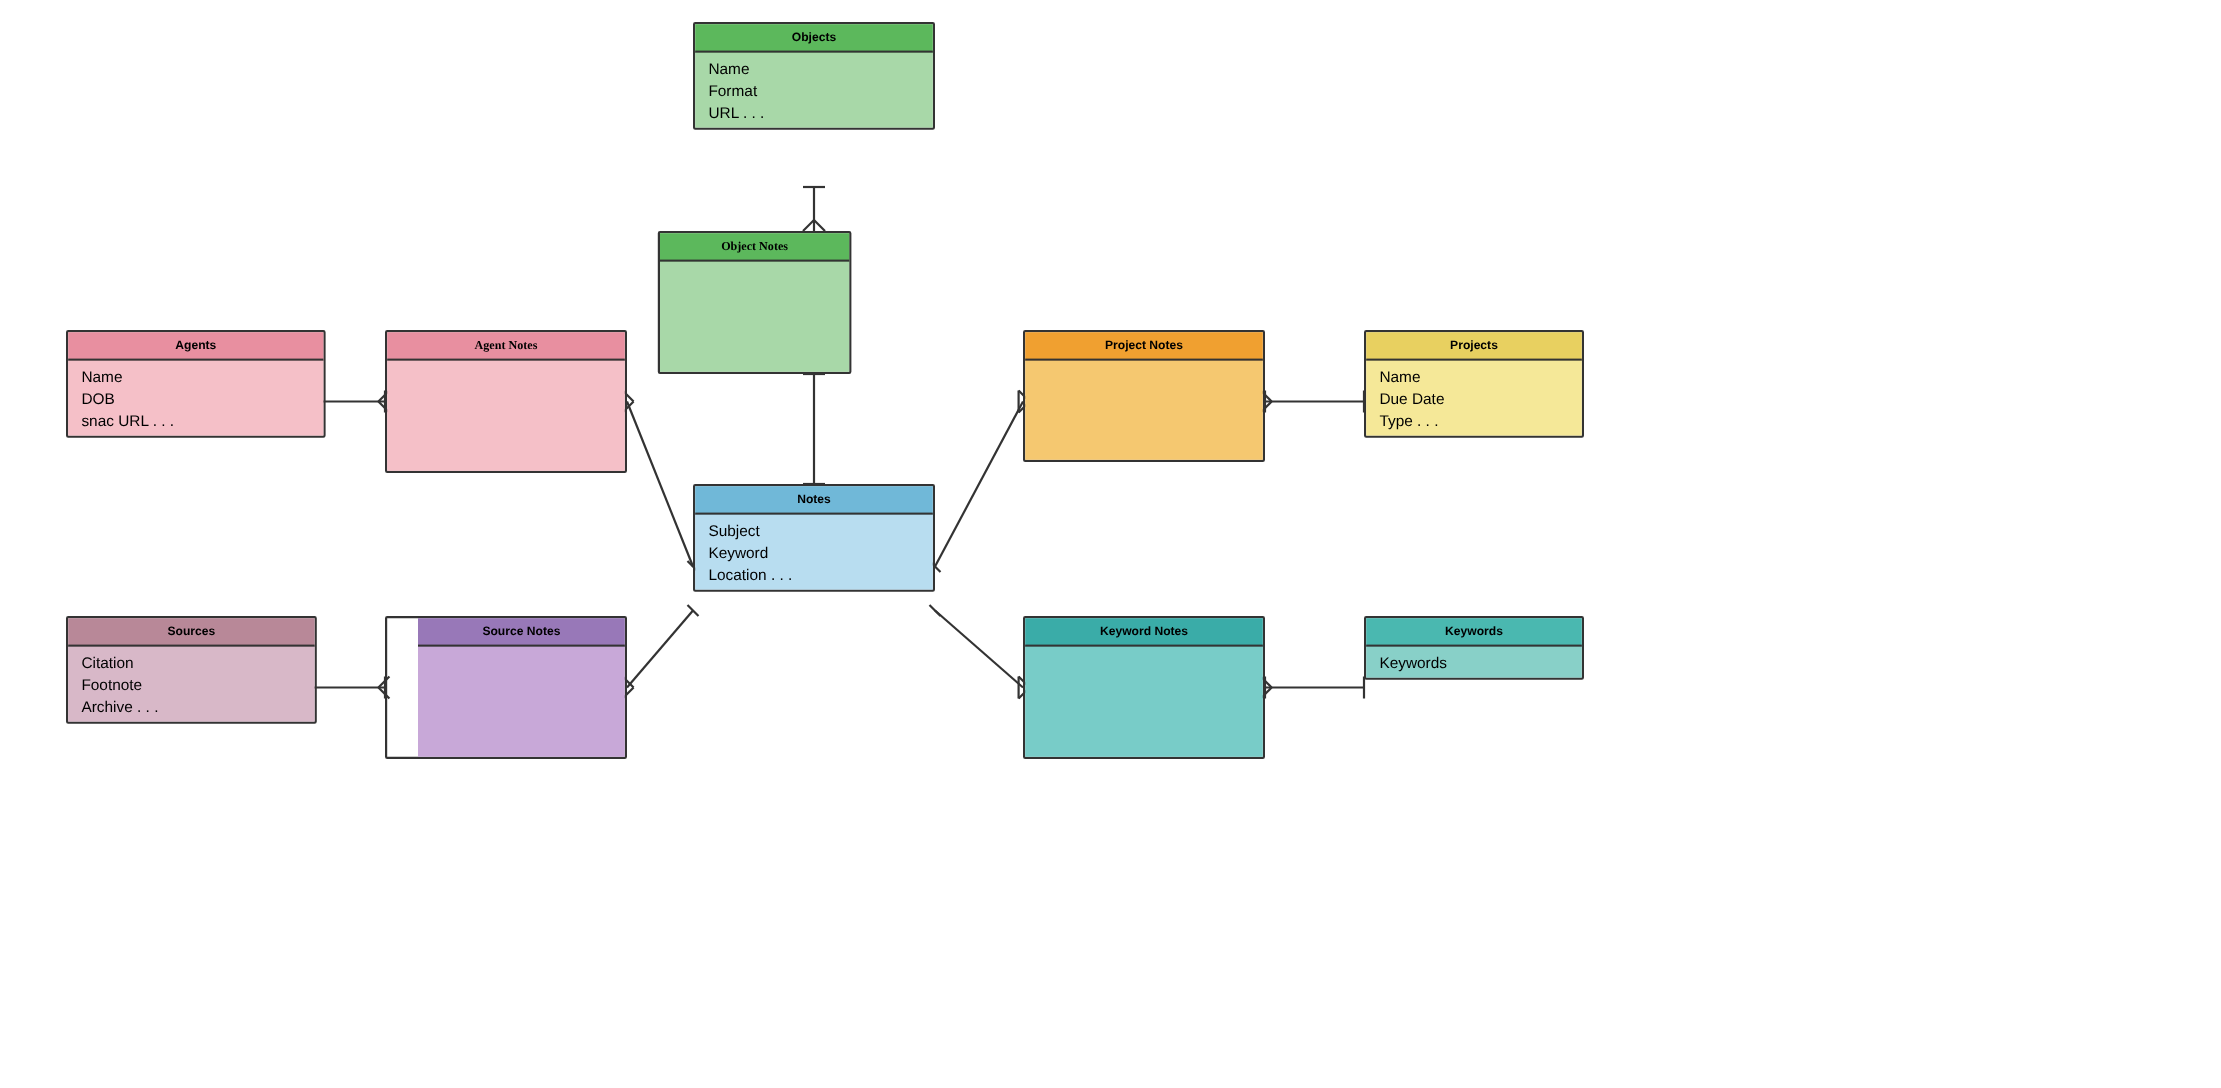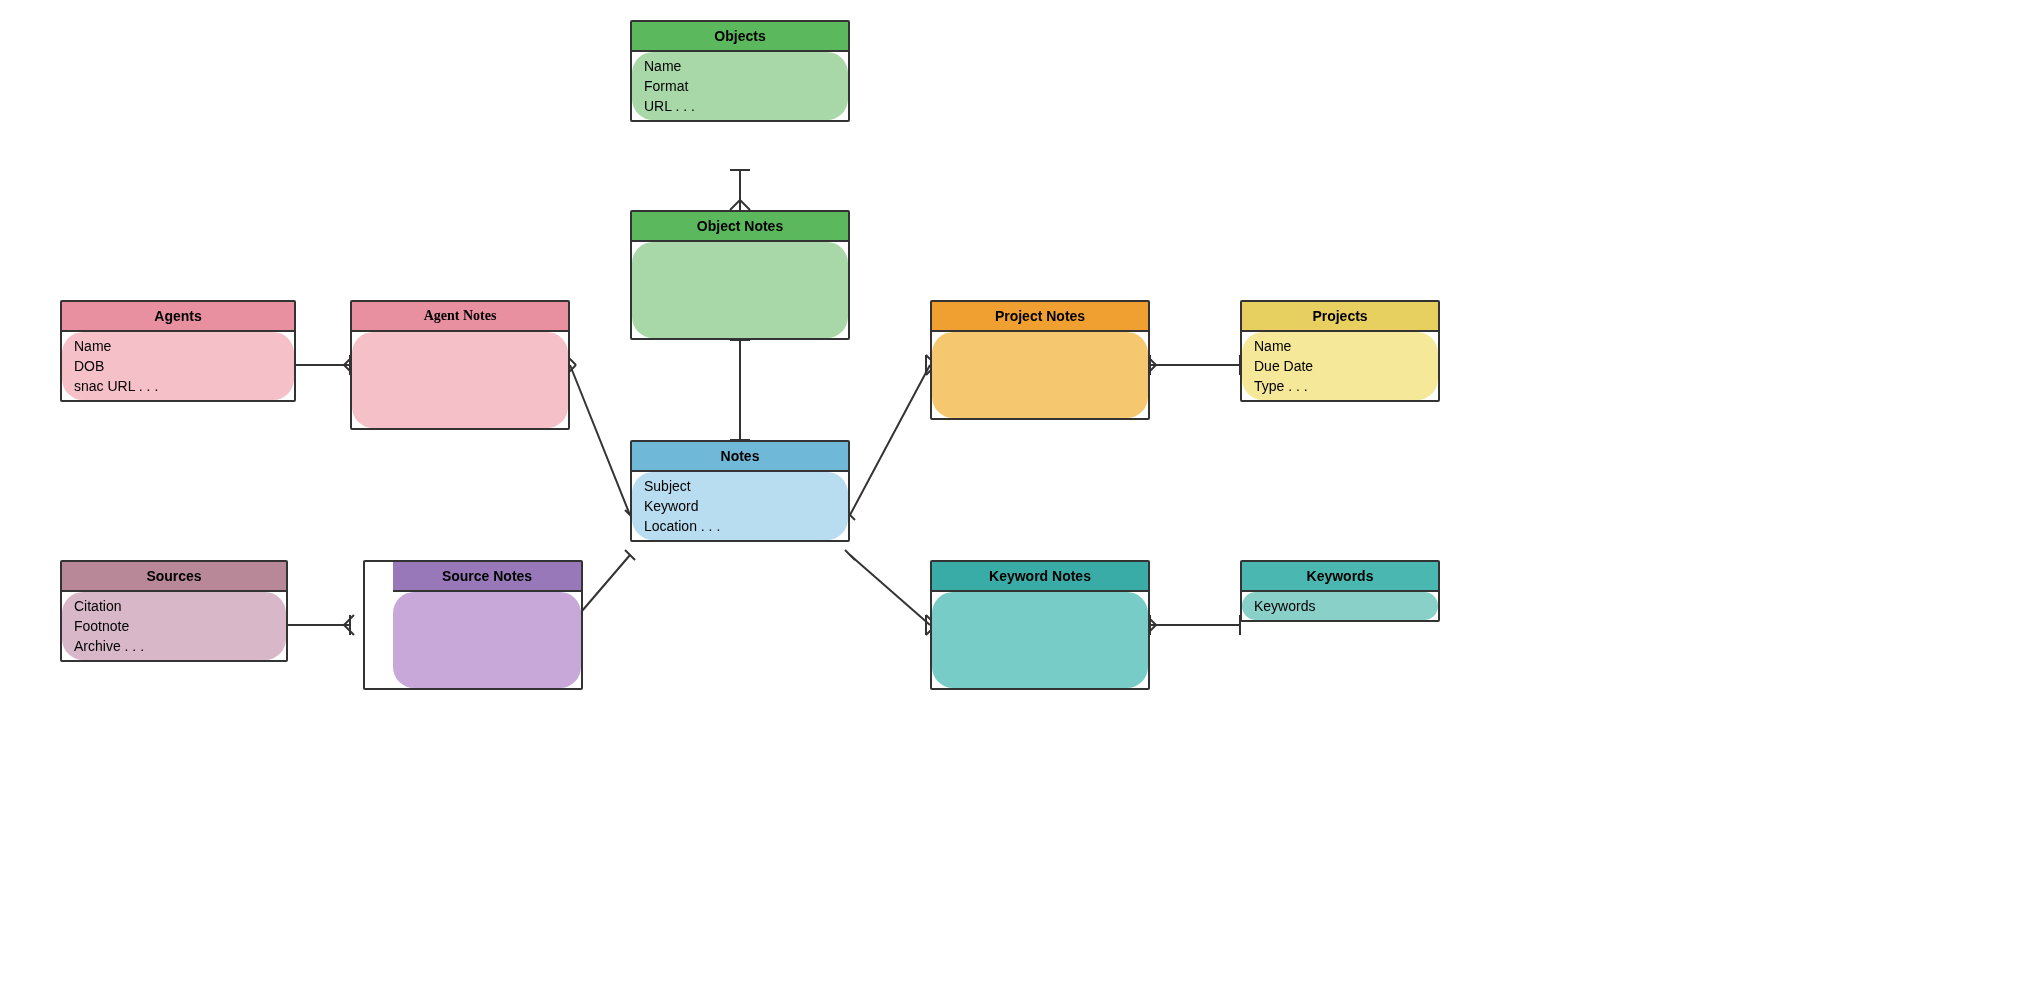--- a/index.html
+++ b/index.html
@@ -22,28 +22,27 @@
       border: 2px solid #333;
       border-radius: 2px;
       display: flex;
       flex-direction: column;
     }
     .entity-header {
       padding: 6px 12px;
       font-weight: bold;
       text-align: center;
       border-bottom: 2px solid #333;
-      font-size: 14px;
+      font-size: 11px;
     }
     .entity-body {
       padding: 6px 12px;
       display: flex;
       flex-direction: column;
       gap: 4px;
-      border-radius: 21px;
     }
     .entity-body-row {
       font-size: 14px;
     }
     .entity-body-empty {
       min-height: 80px;
     }
     svg#connections {
       position: absolute;
       top: 0;
@@ -161,21 +160,21 @@
 
   <div class="entity-box" style="left:630px; top:20px; width:220px;">
     <div class="entity-header green-header">Objects</div>
     <div class="entity-body green-body">
       <div class="entity-body-row">Name</div>
       <div class="entity-body-row">Format</div>
       <div class="entity-body-row">URL . . .</div>
     </div>
   </div>
 
-  <div class="entity-box" style="left:630px; top:210px; width:220px; height:130px;">
+  <div class="entity-box" style="left:598px; top:210px; width:176px; height:130px;font-family:Liberation Serif, serif;">
     <div class="entity-header green-header">Object Notes</div>
     <div class="entity-body green-body entity-body-empty" style="flex:1;"></div>
   </div>
 
   <div class="entity-box" style="left:60px; top:300px; width:236px;">
     <div class="entity-header pink-header">Agents</div>
     <div class="entity-body pink-body">
       <div class="entity-body-row">Name</div>
       <div class="entity-body-row">DOB</div>
       <div class="entity-body-row">snac URL . . .</div>
@@ -212,21 +211,21 @@
 
   <div class="entity-box" style="left:60px; top:560px; width:228px;">
     <div class="entity-header mauve-header">Sources</div>
     <div class="entity-body mauve-body">
       <div class="entity-body-row">Citation</div>
       <div class="entity-body-row">Footnote</div>
       <div class="entity-body-row">Archive . . .</div>
     </div>
   </div>
 
-  <div class="entity-box" style="left:363px; top:560px; width:220px; height:130px;padding-left:28px;">
+  <div class="entity-box" style="left:350px; top:560px; width:220px; height:130px;padding-left:28px;">
     <div class="entity-header purple-header">Source Notes</div>
     <div class="entity-body purple-body entity-body-empty" style="flex:1;"></div>
   </div>
 
   <div class="entity-box" style="left:930px; top:560px; width:220px; height:130px;">
     <div class="entity-header teal-header">Keyword Notes</div>
     <div class="entity-body teal-body entity-body-empty" style="flex:1;"></div>
   </div>
 
   <div class="entity-box" style="left:1240px; top:560px; width:200px;">

